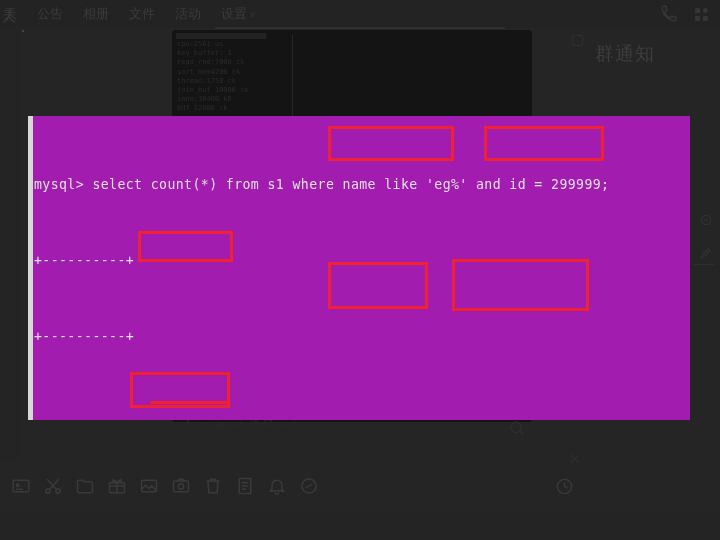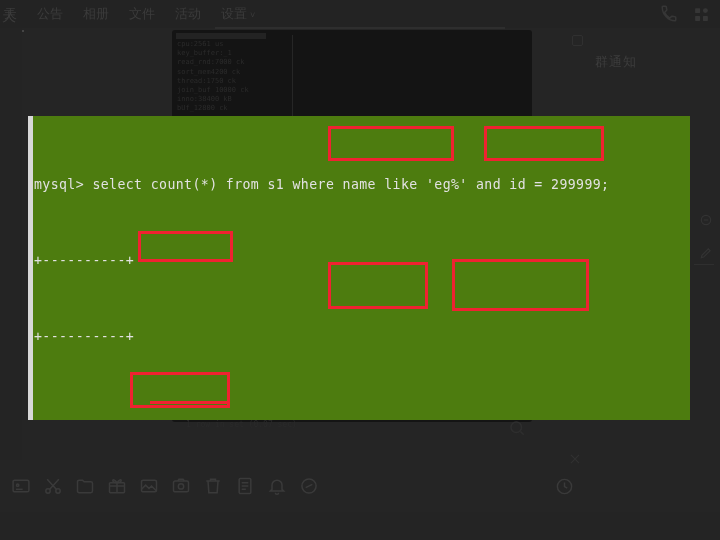--- a/index.html
+++ b/index.html
@@ -73,22 +73,22 @@
   #nav-underline {
     position: absolute;
     left: 215px; top: 27px;
     width: 290px; height: 2px;
     background: #2e2e2e;
   }
 
   
   #group-notice {
     position: absolute;
-    left: 595px; top: 53px;
-    font-size: 13px;
+    left: 595px; top: 41px;
+    font-size: 19px;
     color: #3d3d3d;
     letter-spacing: 1px;
   }
   #group-notice-dot {
     position: absolute;
     left: 572px; top: 35px;
     width: 9px; height: 9px;
     border: 1px solid #303030;
     border-radius: 2px;
   }
@@ -200,21 +200,21 @@
     left: 0; top: 28px;
     width: 22px; height: 432px;
     background: #242424;
   }
 
   
   #terminal-window {
     position: absolute;
     left: 28px; top: 116px;
     width: 662px; height: 304px;
-    background: #4d7c0f;
+    background: #a21caf;
     overflow: hidden;
   }
   #terminal-scroll-strip {
     position: absolute;
     left: 0; top: 0;
     width: 5px; height: 304px;
     background: #d8d8d8;
   }
   #terminal-text {
     position: absolute;

